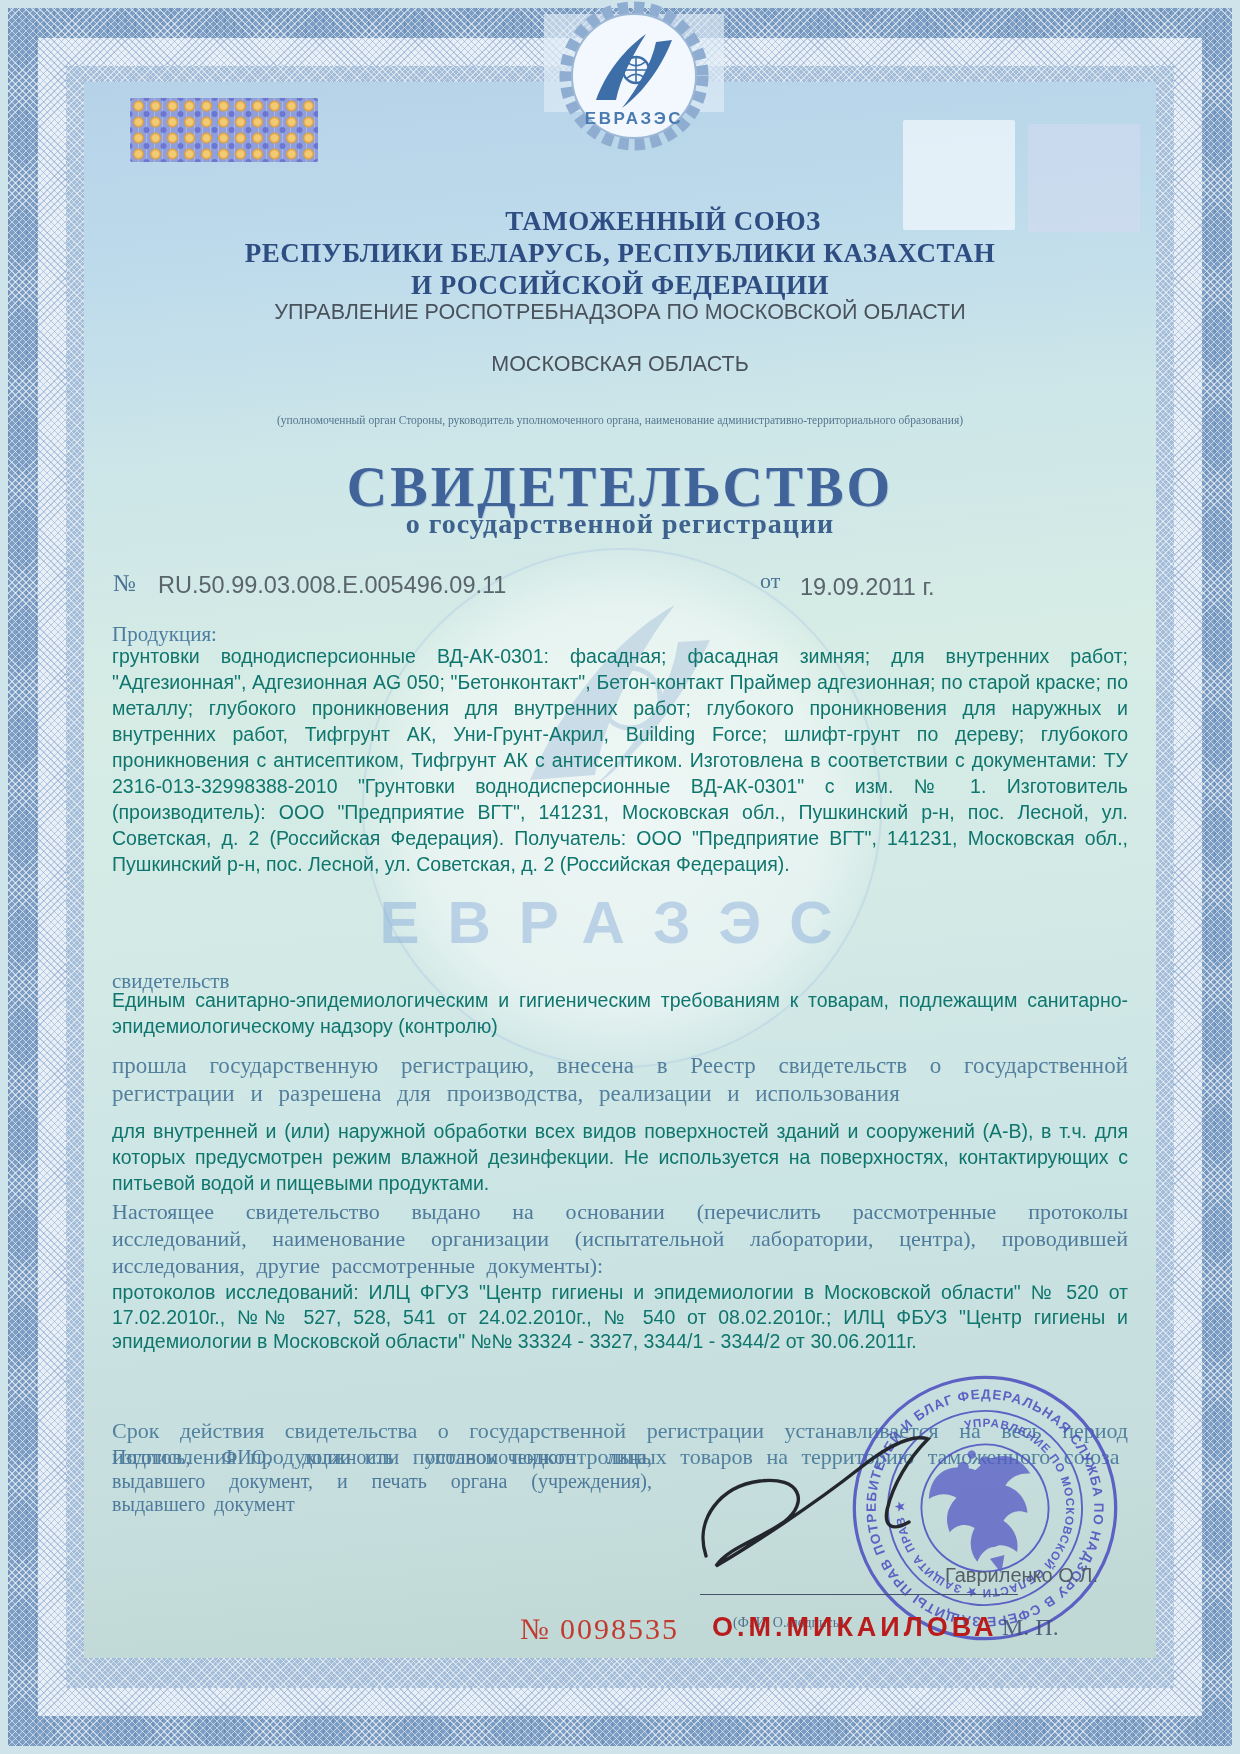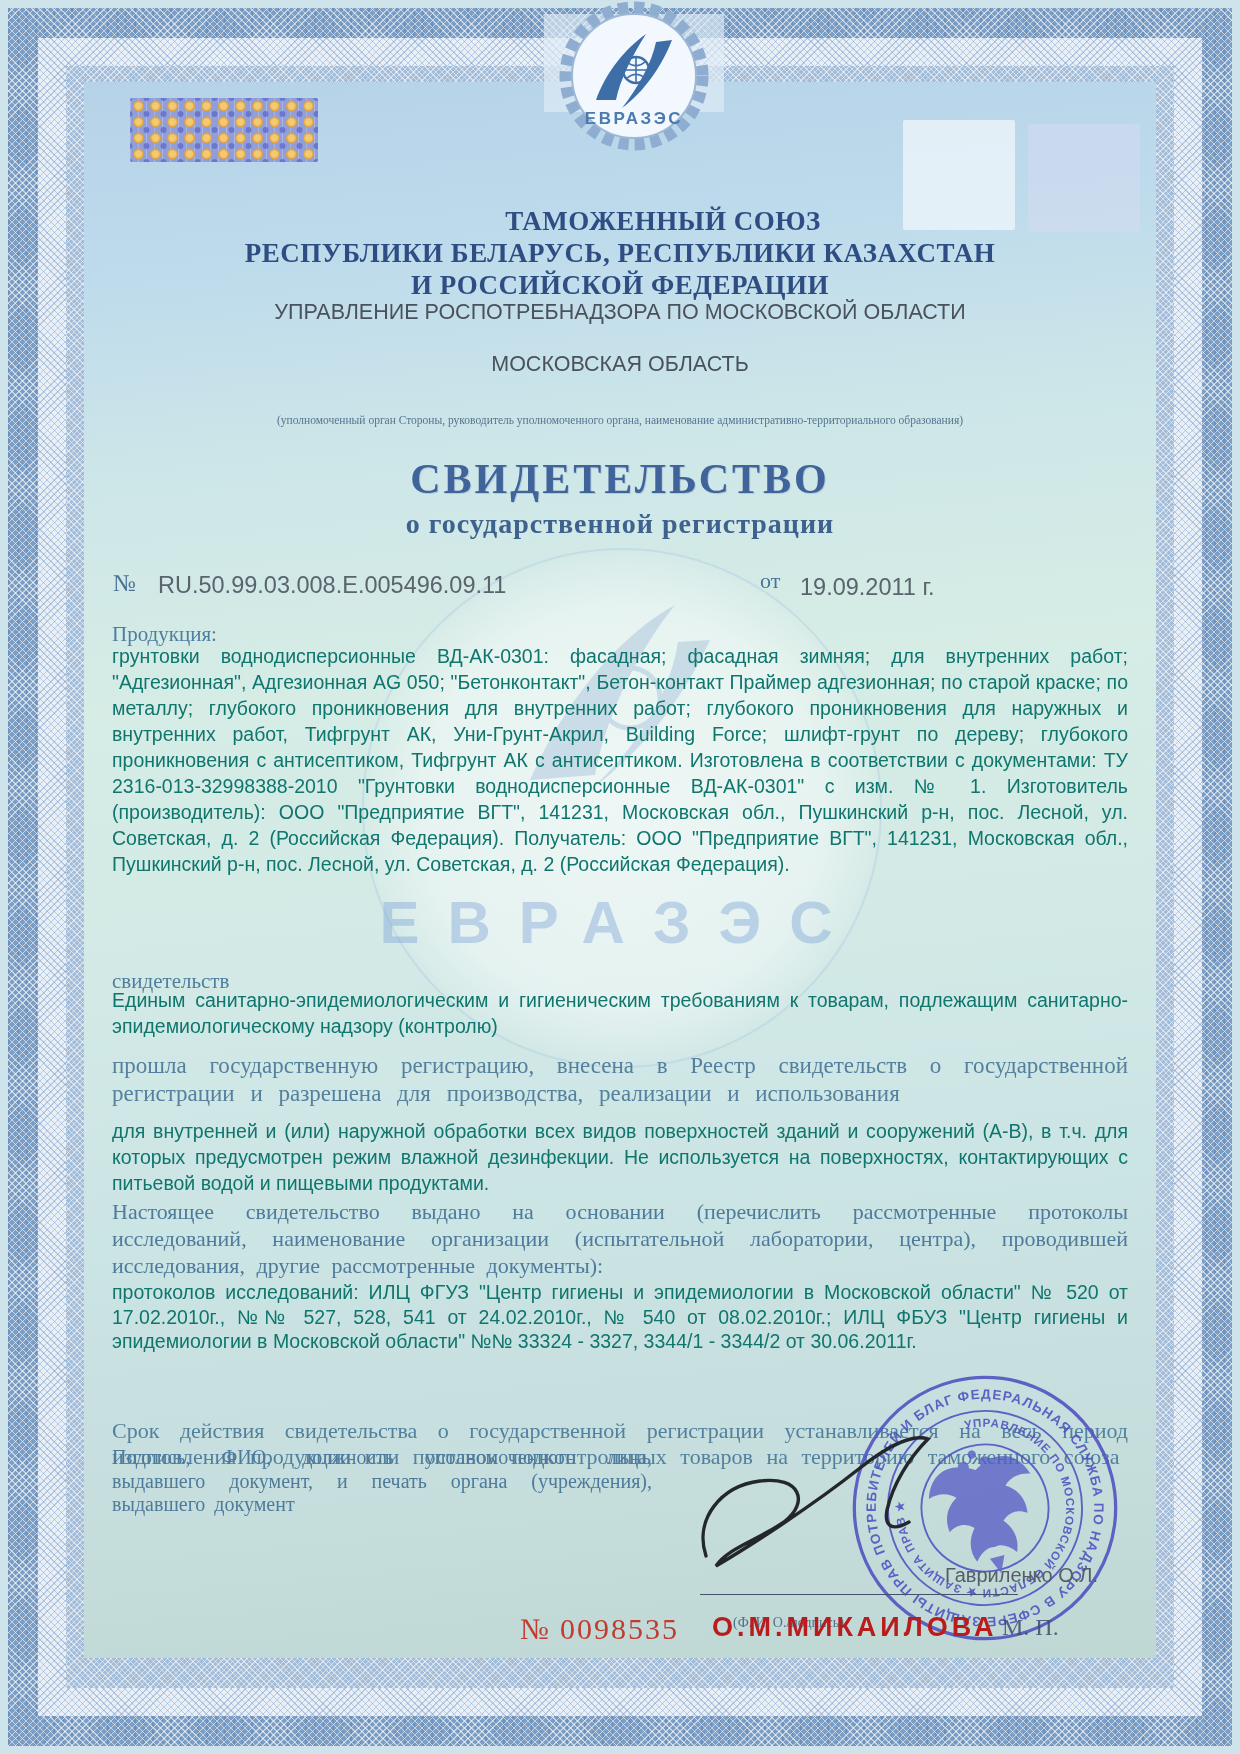--- a/index.html
+++ b/index.html
@@ -74,21 +74,21 @@
   .body-txt{color:#0f766e; font-size:19.5px; line-height:26px; text-align:justify;}
   .center{left:0; width:1240px; text-align:center;}
   .col{left:112px; width:1016px;}
   .hdr1{top:206px; font-size:27px; letter-spacing:.5px;margin-left:43px;}
   .hdr2{top:238px; font-size:27px; letter-spacing:.5px;}
   .hdr3{top:270px; font-size:27px; letter-spacing:.5px;}
   .hdr4{top:300px; font-size:21.5px;}
   .hdr5{top:326px; font-size:21.5px;}
   .hdr6{top:352px; font-size:21.5px;}
   .auth-note{top:414px; font-size:11.5px; color:#55758f; font-family:"Liberation Serif",serif;}
-  .title{top:455px; font-size:42px; letter-spacing:3px; color:#40639a; text-shadow:1px 1px 0 rgba(120,150,200,.35);}
+  .title{top:455px; font-size:56px; letter-spacing:3px; color:#40639a; text-shadow:1px 1px 0 rgba(120,150,200,.35);}
   .subtitle{top:508px; font-size:28px; letter-spacing:1px; color:#3e618e;}
   .numrow-label{font-family:"Liberation Serif",serif; color:#4c7396; font-size:24px;}
   .numrow-val{color:#5a646c; font-size:23.5px;}
   .num-label{left:113px; top:570px;}
   .num-val{left:158px; top:572px;}
   .date-label{left:760px; top:568px; font-size:22px;}
   .date-val{left:800px; top:574px;}
   .prod-label{left:112px; top:622px; font-size:21px;}
   .prod-text{top:643px;}
   .prod-note{top:951px; font-size:10.6px; color:#5d7d94; font-family:"Liberation Serif",serif; letter-spacing:.2px;}

